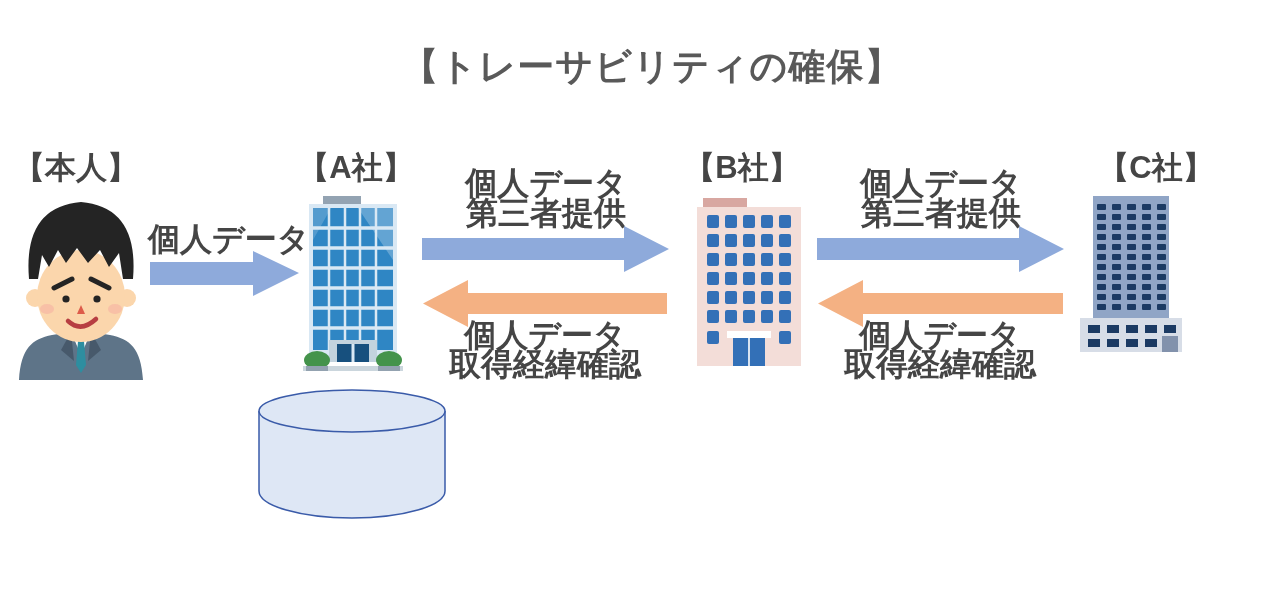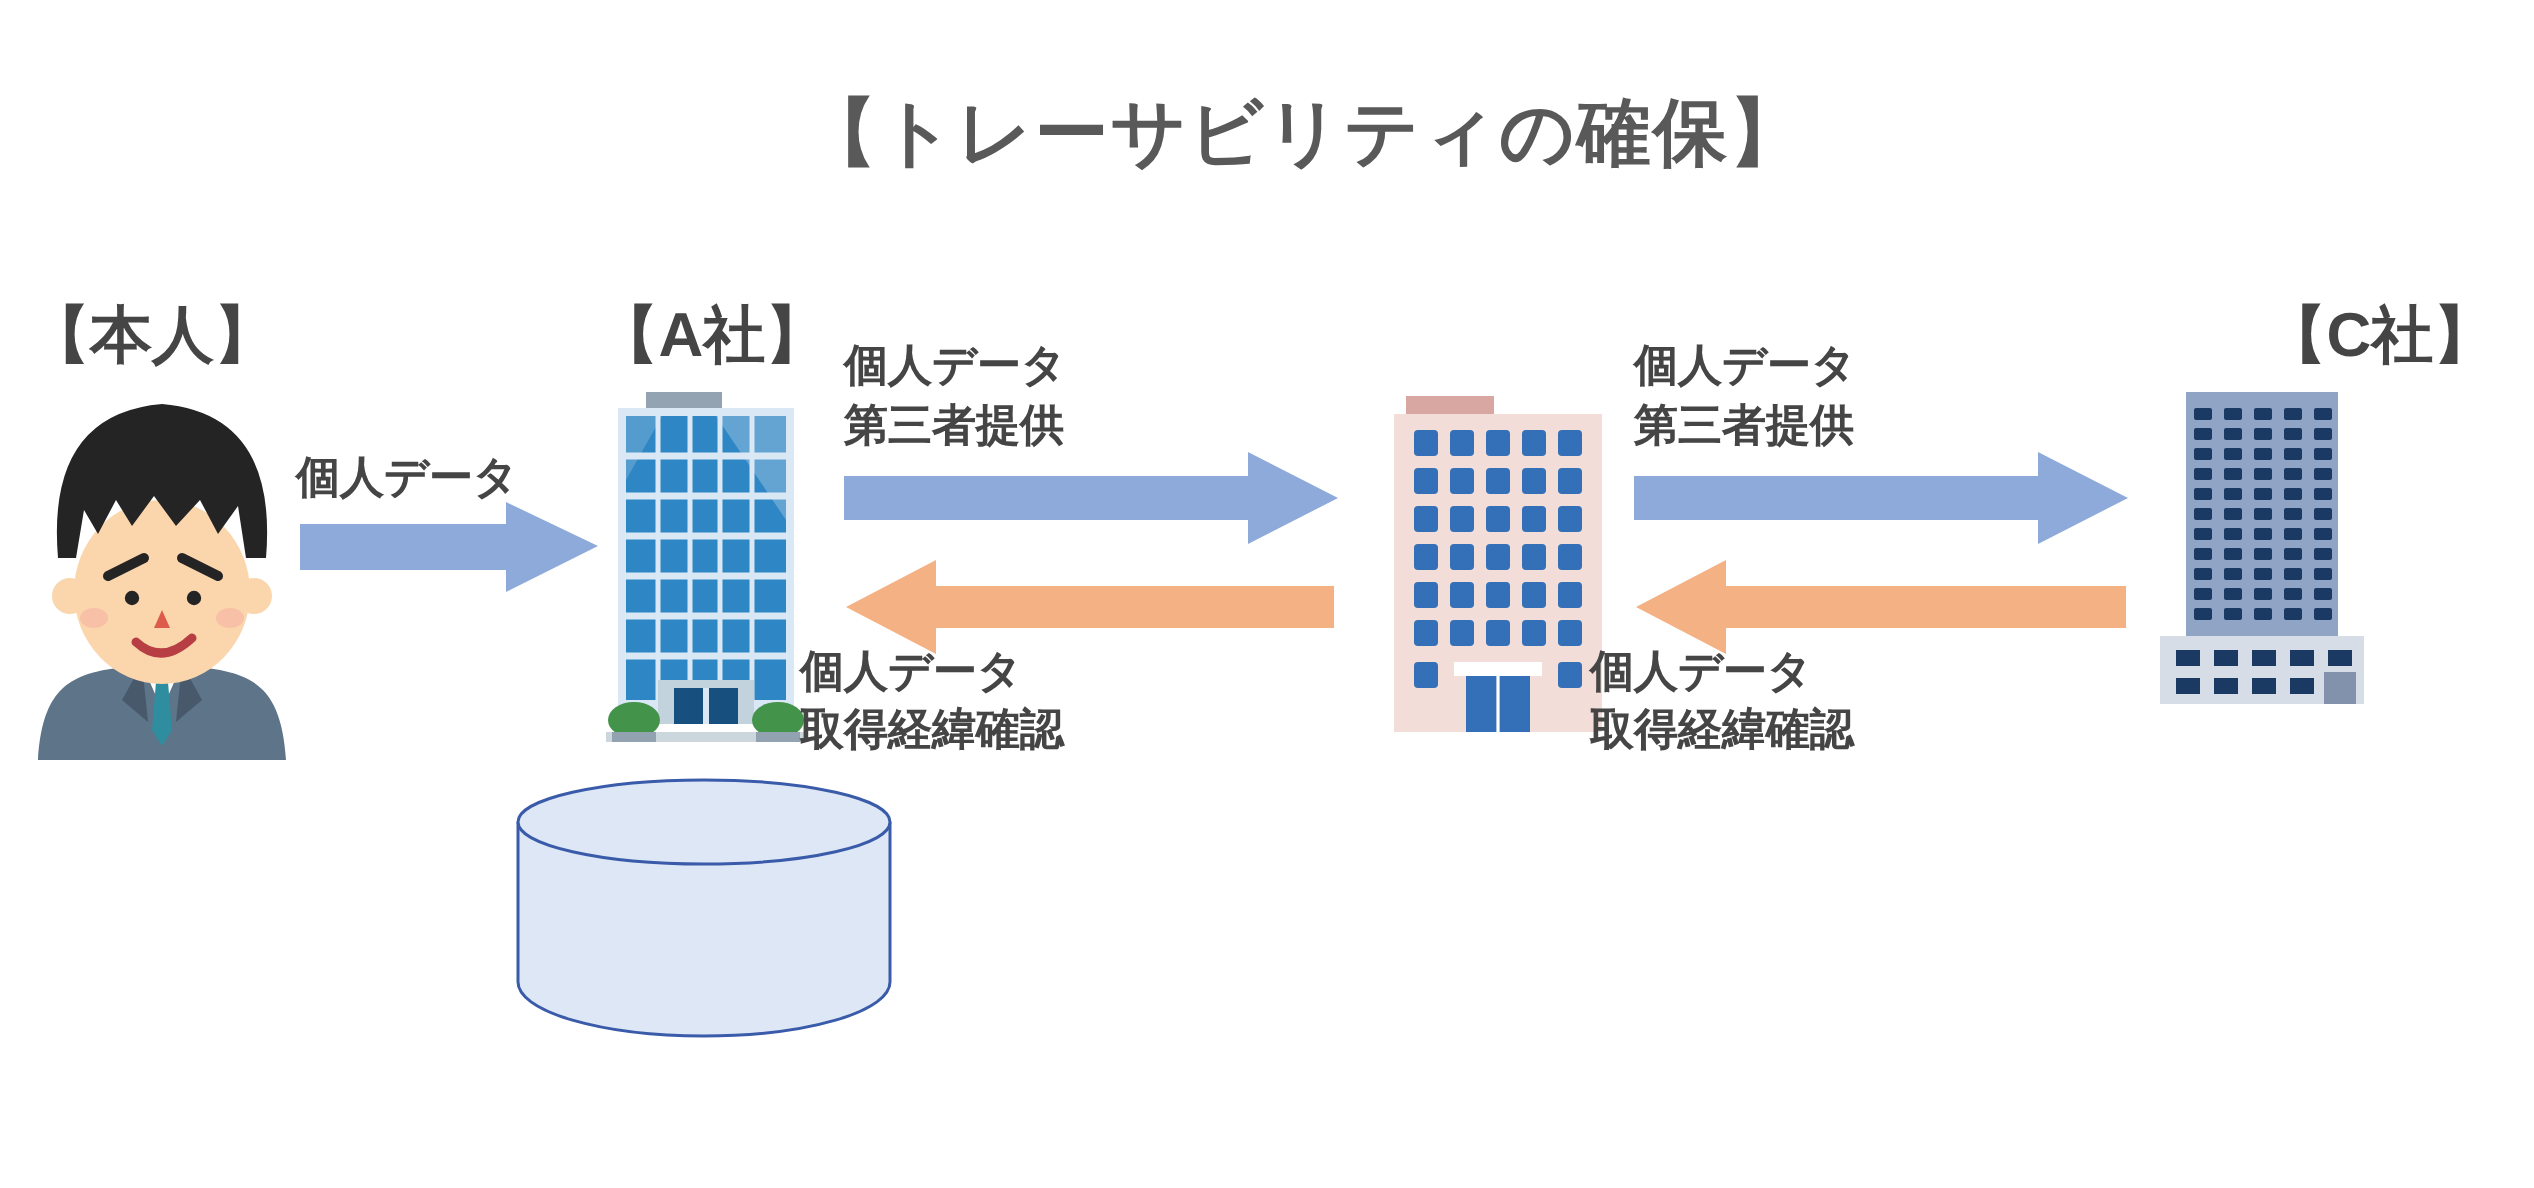--- a/index.html
+++ b/index.html
@@ -20,24 +20,24 @@
     position:absolute;top:42px;left:0;right:0;text-align:center;
     font-size:37px;font-weight:700;color:var(--c-title);letter-spacing:1px;
   }
   .actor-label{
     position:absolute;text-align:center;font-weight:700;color:var(--c-label);
     font-size:31px;white-space:nowrap;
   }
   .lbl-person{left:0;top:147px;width:152px;}
   .lbl-a{left:291px;top:147px;width:130px;}
   .lbl-b{left:677px;top:147px;width:130px;}
-  .lbl-c{left:1125px;top:147px;width:130px;}
+  .lbl-c{left:1091px;top:147px;width:130px;}
   .flow-label{
-    position:absolute;font-weight:700;color:var(--c-label);
-    font-size:22px;line-height:30px;white-space:nowrap;
+    position:absolute;text-align:center;font-weight:700;color:var(--c-label);
+    font-size:32px;line-height:30px;white-space:nowrap;
   }
   .lbl-personal-info{left:148px;top:224px;width:125px;}
   .lbl-ab-top{left:422px;top:168px;width:248px;}
   .lbl-ab-bottom{left:400px;top:321px;width:290px;line-height:29px;}
   .lbl-bc-top{left:817px;top:168px;width:248px;}
   .lbl-bc-bottom{left:795px;top:321px;width:290px;line-height:29px;}
   svg{position:absolute;display:block;}
   .person{left:17px;top:193px;width:140px;height:187px;}
   .bldg-a{left:303px;top:196px;width:100px;height:176px;}
   .bldg-b{left:695px;top:198px;width:108px;height:168px;}
@@ -143,20 +143,21 @@
     <polygon class="fw" points="0,13 202,13 202,1 247,24 202,47 202,35 0,35"></polygon>
   </svg>
   <svg class="ar-ab-b" viewBox="0 0 246 49" aria-hidden="true">
     <polygon class="bk" points="245,14 46,14 46,1 1,24.5 46,48 46,35 245,35"></polygon>
   </svg>
   <div class="flow-label lbl-ab-bottom">
     <div>個人データ</div>
     <div>取得経緯確認</div>
   </div>
 
+  <div class="actor-label lbl-b">【B社】</div>
   <svg class="bldg-b" viewBox="0 0 108 168" aria-hidden="true">
     <defs>
       <pattern id="pbw" x="12" y="17" width="18" height="19" patternUnits="userSpaceOnUse">
         <rect width="12" height="13" rx="2" fill="#3370B7"></rect>
       </pattern>
     </defs>
     <rect x="8" y="0" width="44" height="10" fill="#D8A7A1"></rect>
     <rect x="2" y="9" width="104" height="159" fill="#F3DDD8"></rect>
     <rect x="12" y="17" width="84" height="109" fill="url(#pbw)"></rect>
     <rect x="12" y="133" width="12" height="13" rx="2" fill="#3370B7"></rect>

